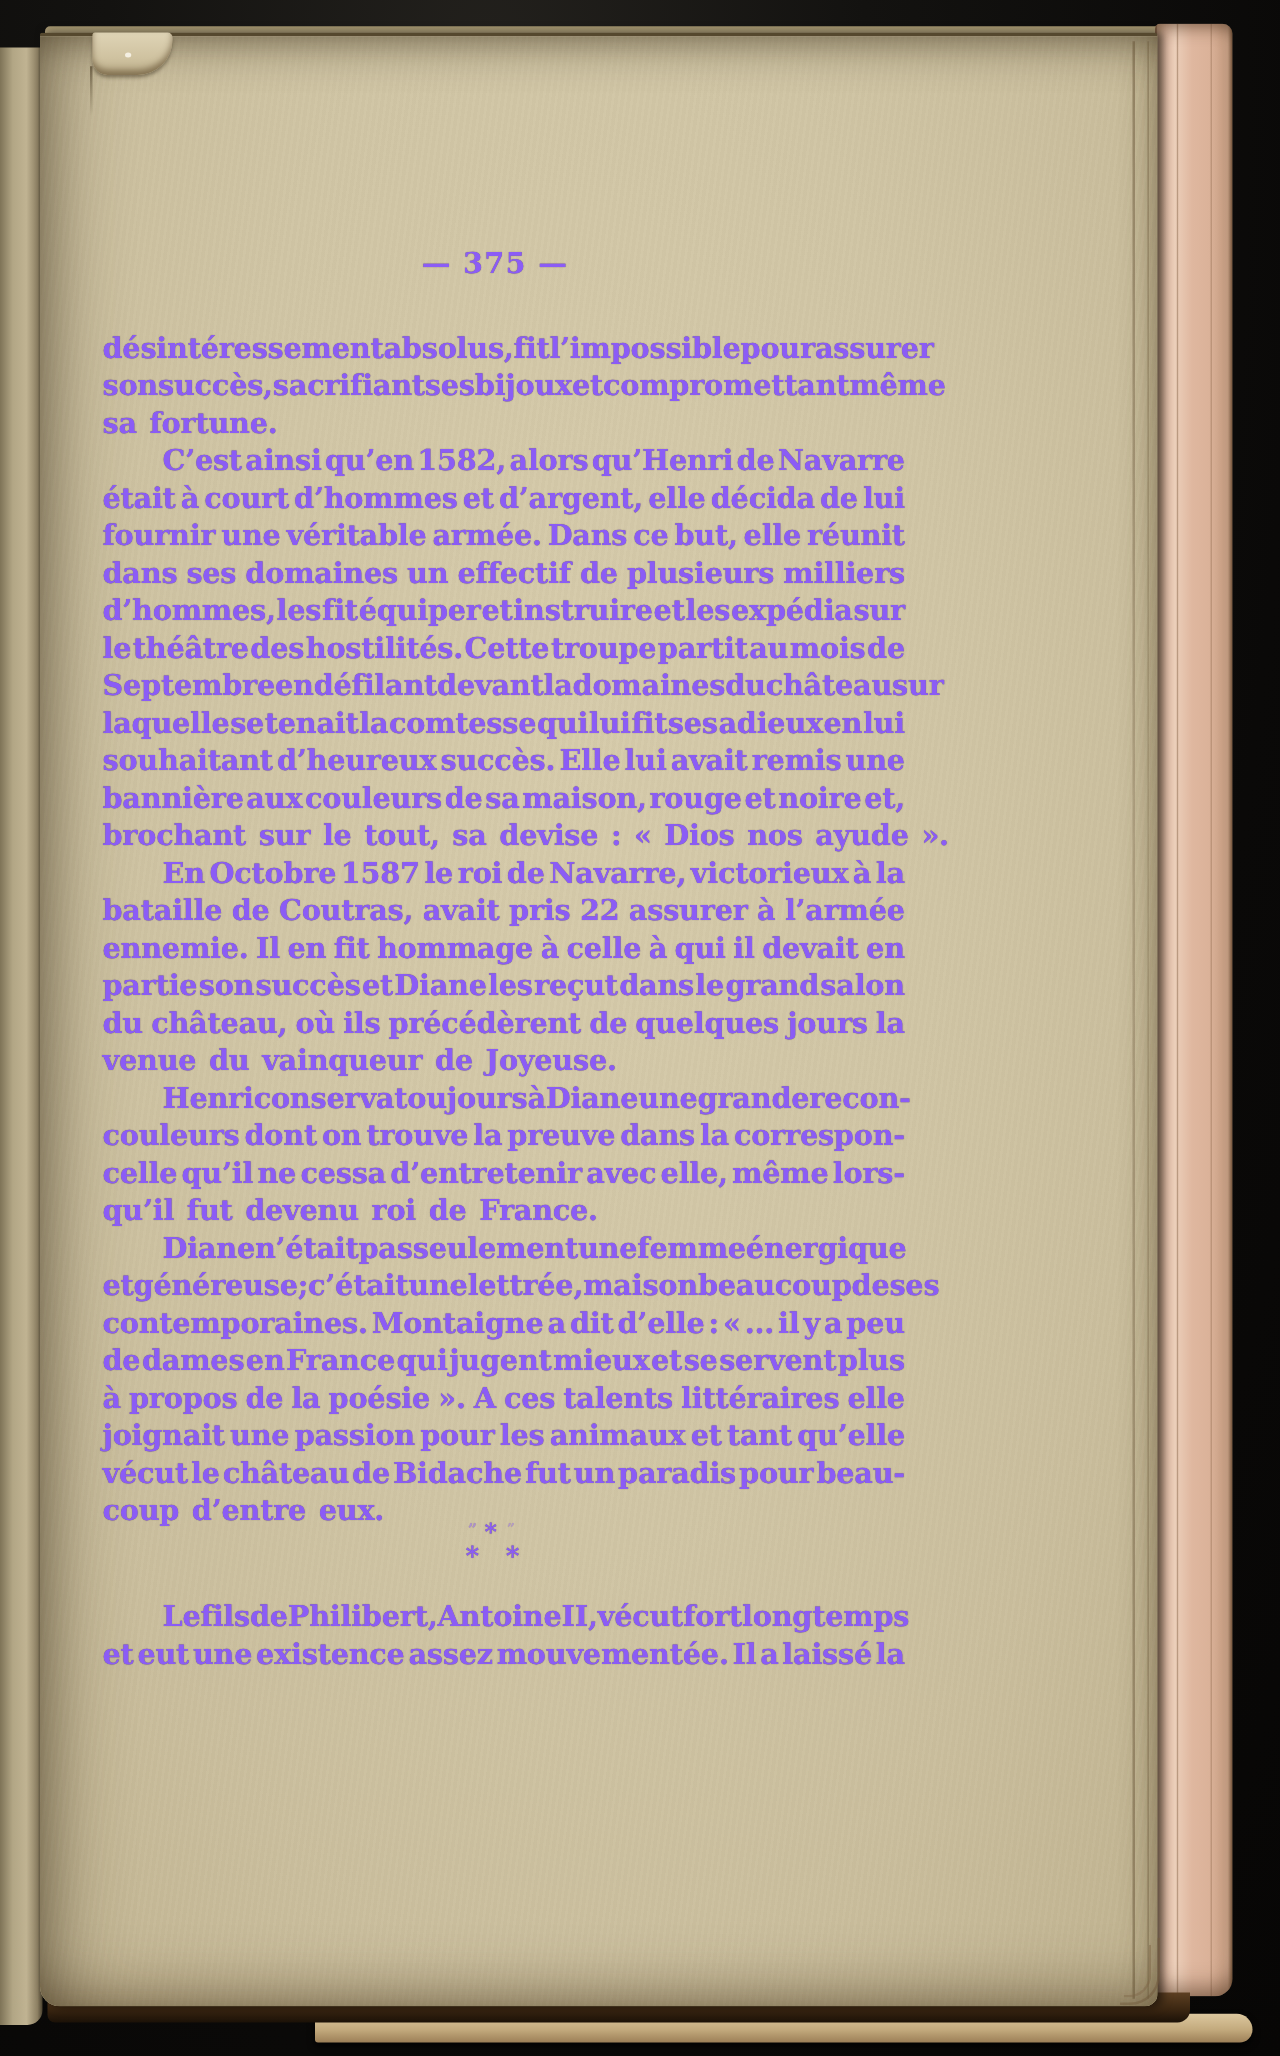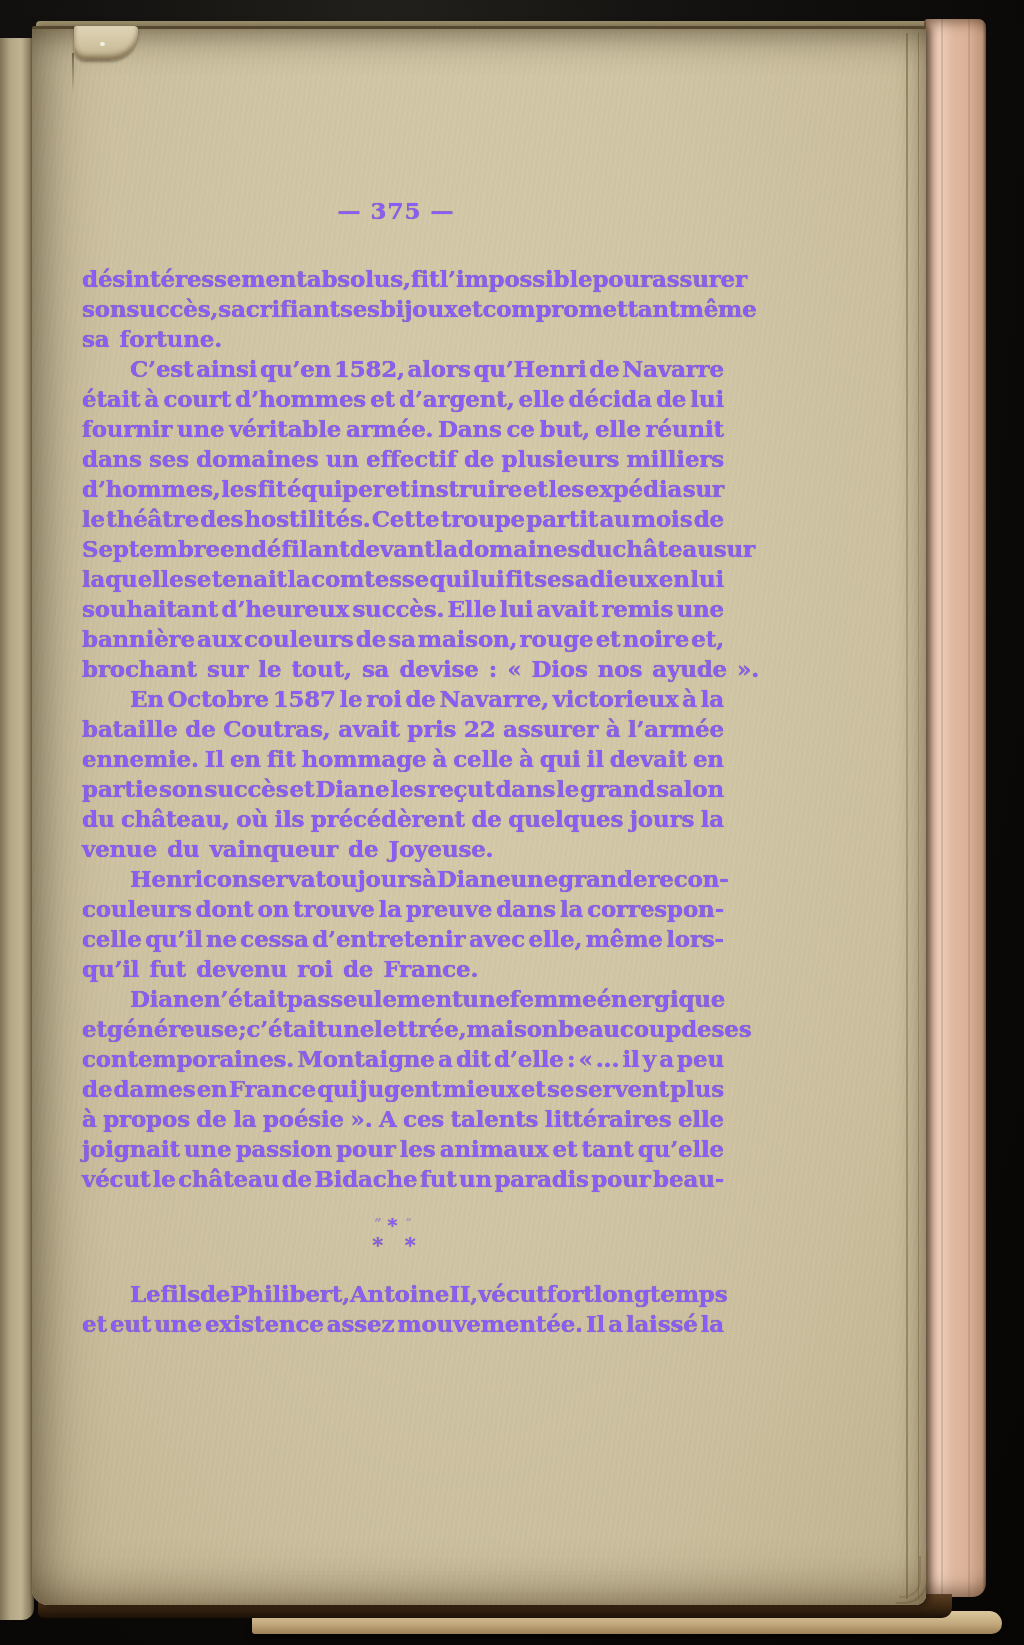--- a/index.html
+++ b/index.html
@@ -477,20 +477,25 @@
         <span>le</span>
         <span>château</span>
         <span>de</span>
         <span>Bidache</span>
         <span>fut</span>
         <span>un</span>
         <span>paradis</span>
         <span>pour</span>
         <span>beau-</span>
       </div>
+      <div class="line l">
+        <span>coup</span>
+        <span>d’entre</span>
+        <span>eux.</span>
+      </div>
     </div>
 
   <div class="print separator">
     <div class="sep-row sep-row1">*</div>
     <div class="sep-row sep-row2">* *</div>
   </div>
 
   <div class="print textblock tb2">
       <div class="line j ind">
         <span>Le</span>

